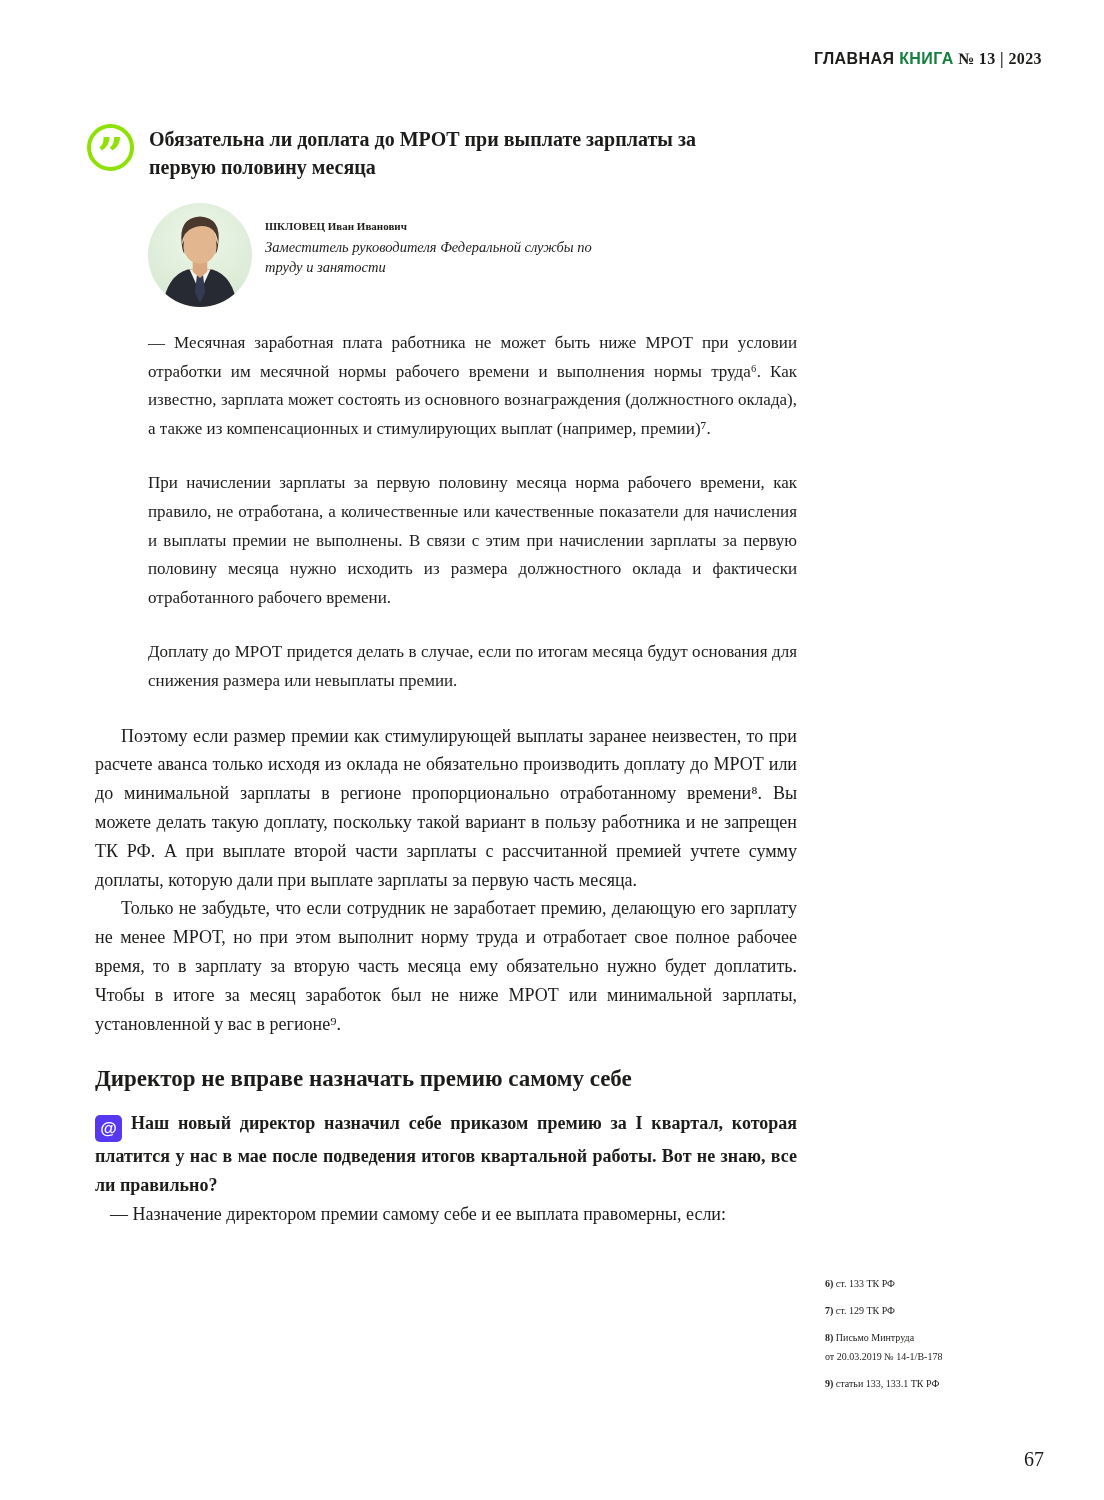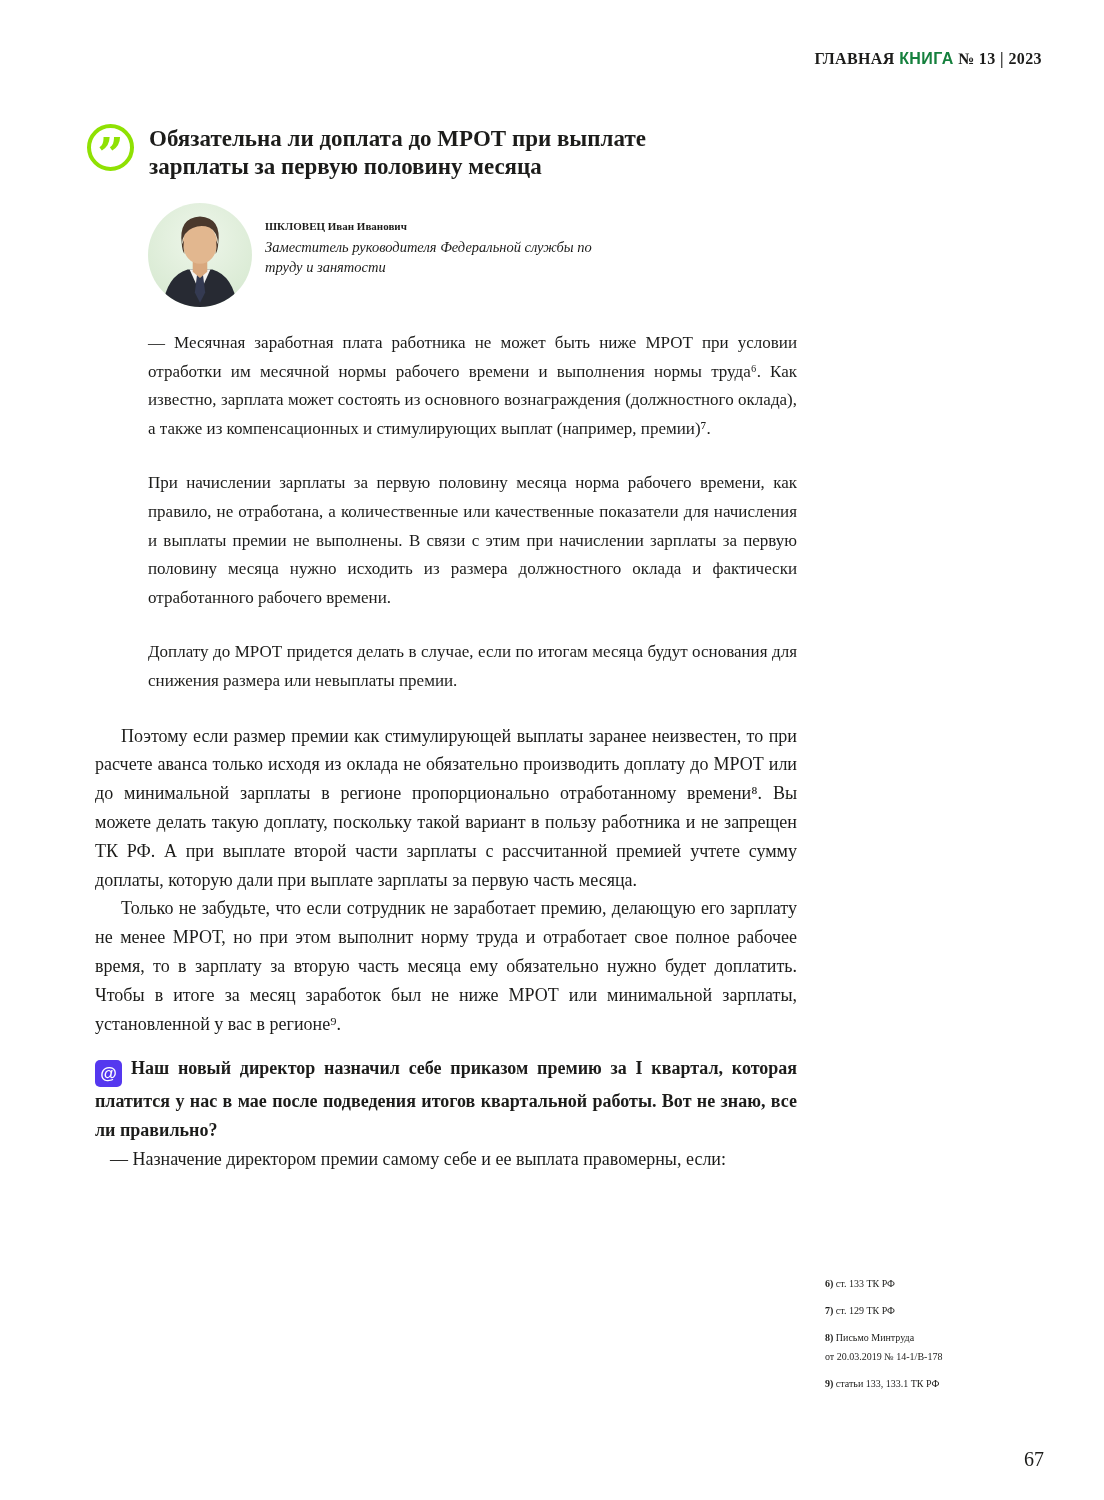--- a/index.html
+++ b/index.html
@@ -14,21 +14,21 @@
     overflow:hidden;
   }
 
   
   .header {
     position:absolute; top:50px; right:62px;
     font-size:16px; font-weight:bold;
     letter-spacing:.4px;
     white-space:nowrap;
   }
-  .header .mag { font-family:Liberation Serif, serif; }
+  .header .mag { font-family:Liberation Sans, sans-serif; }
   .header .mag-accent { font-family:"Liberation Sans", sans-serif; color:#15803d; }
   .header .issue { font-family:"Liberation Serif", serif; }
 
   
   .main {
     position:absolute; left:95px; top:122px; width:702px;
   }
 
   .title-row { display:flex; align-items:flex-start; }
   .quote-badge {
@@ -44,21 +44,21 @@
     color:#8FE103;
     font-family:"DejaVu Serif", serif;
     font-weight:bold;
     font-size:46px;
     line-height:1;
     margin-top:14px;
   }
   h1.article-title {
     margin-left:15px;
     width:560px;
-    font-size:23px; line-height:28px;
+    font-size:20px; line-height:28px;
     font-weight:bold;
     padding-top:3px;
   }
 
   
   .expert {
     display:flex;
     margin-left:53px; margin-top:22px;
   }
   .avatar {
@@ -175,20 +175,21 @@
         <p>—  Месячная заработная плата работника не может быть ниже МРОТ при условии отработки им месячной нормы рабочего времени и выполнения нормы труда⁶. Как известно, зарплата может состоять из основного вознаграждения (должностного оклада), а также из компенсационных и стимулирующих выплат (например, премии)⁷.</p>
         <p>При начислении зарплаты за первую половину месяца норма рабочего времени, как правило, не отработана, а количественные или качественные показатели для начисления и выплаты премии не выполнены. В связи с этим при начислении зарплаты за первую половину месяца нужно исходить из размера должностного оклада и фактически отработанного рабочего времени.</p>
         <p>Доплату до МРОТ придется делать в случае, если по итогам месяца будут основания для снижения размера или невыплаты премии.</p>
       </div>
 
     <div class="body-block">
         <p>Поэтому если размер премии как стимулирующей выплаты заранее неизвестен, то при расчете аванса только исходя из оклада не обязательно производить доплату до МРОТ или до минимальной зарплаты в регионе пропорционально отработанному времени⁸. Вы можете делать такую доплату, поскольку такой вариант в пользу работника и не запрещен ТК РФ. А при выплате второй части зарплаты с рассчитанной премией учтете сумму доплаты, которую дали при выплате зарплаты за первую часть месяца.</p>
         <p>Только не забудьте, что если сотрудник не заработает премию, делающую его зарплату не менее МРОТ, но при этом выполнит норму труда и отработает свое полное рабочее время, то в зарплату за вторую часть месяца ему обязательно нужно будет доплатить. Чтобы в итоге за месяц заработок был не ниже МРОТ или минимальной зарплаты, установленной у вас в регионе⁹.</p>
       </div>
 
+    <h2 class="section-heading">Директор не вправе назначать премию самому себе</h2>
 
     <div class="qa-block">
       <p class="qa-question-line">
         <span class="at-badge">
             <span>@</span>
           </span><span class="qa-question">Наш новый директор назначил себе приказом премию за I квартал, которая платится у нас в мае после подведения итогов квартальной работы. Вот не знаю, все ли правильно?</span>
       </p>
       <p class="qa-answer">—  Назначение директором премии самому себе и ее выплата правомерны, если:</p>
     </div>
 

